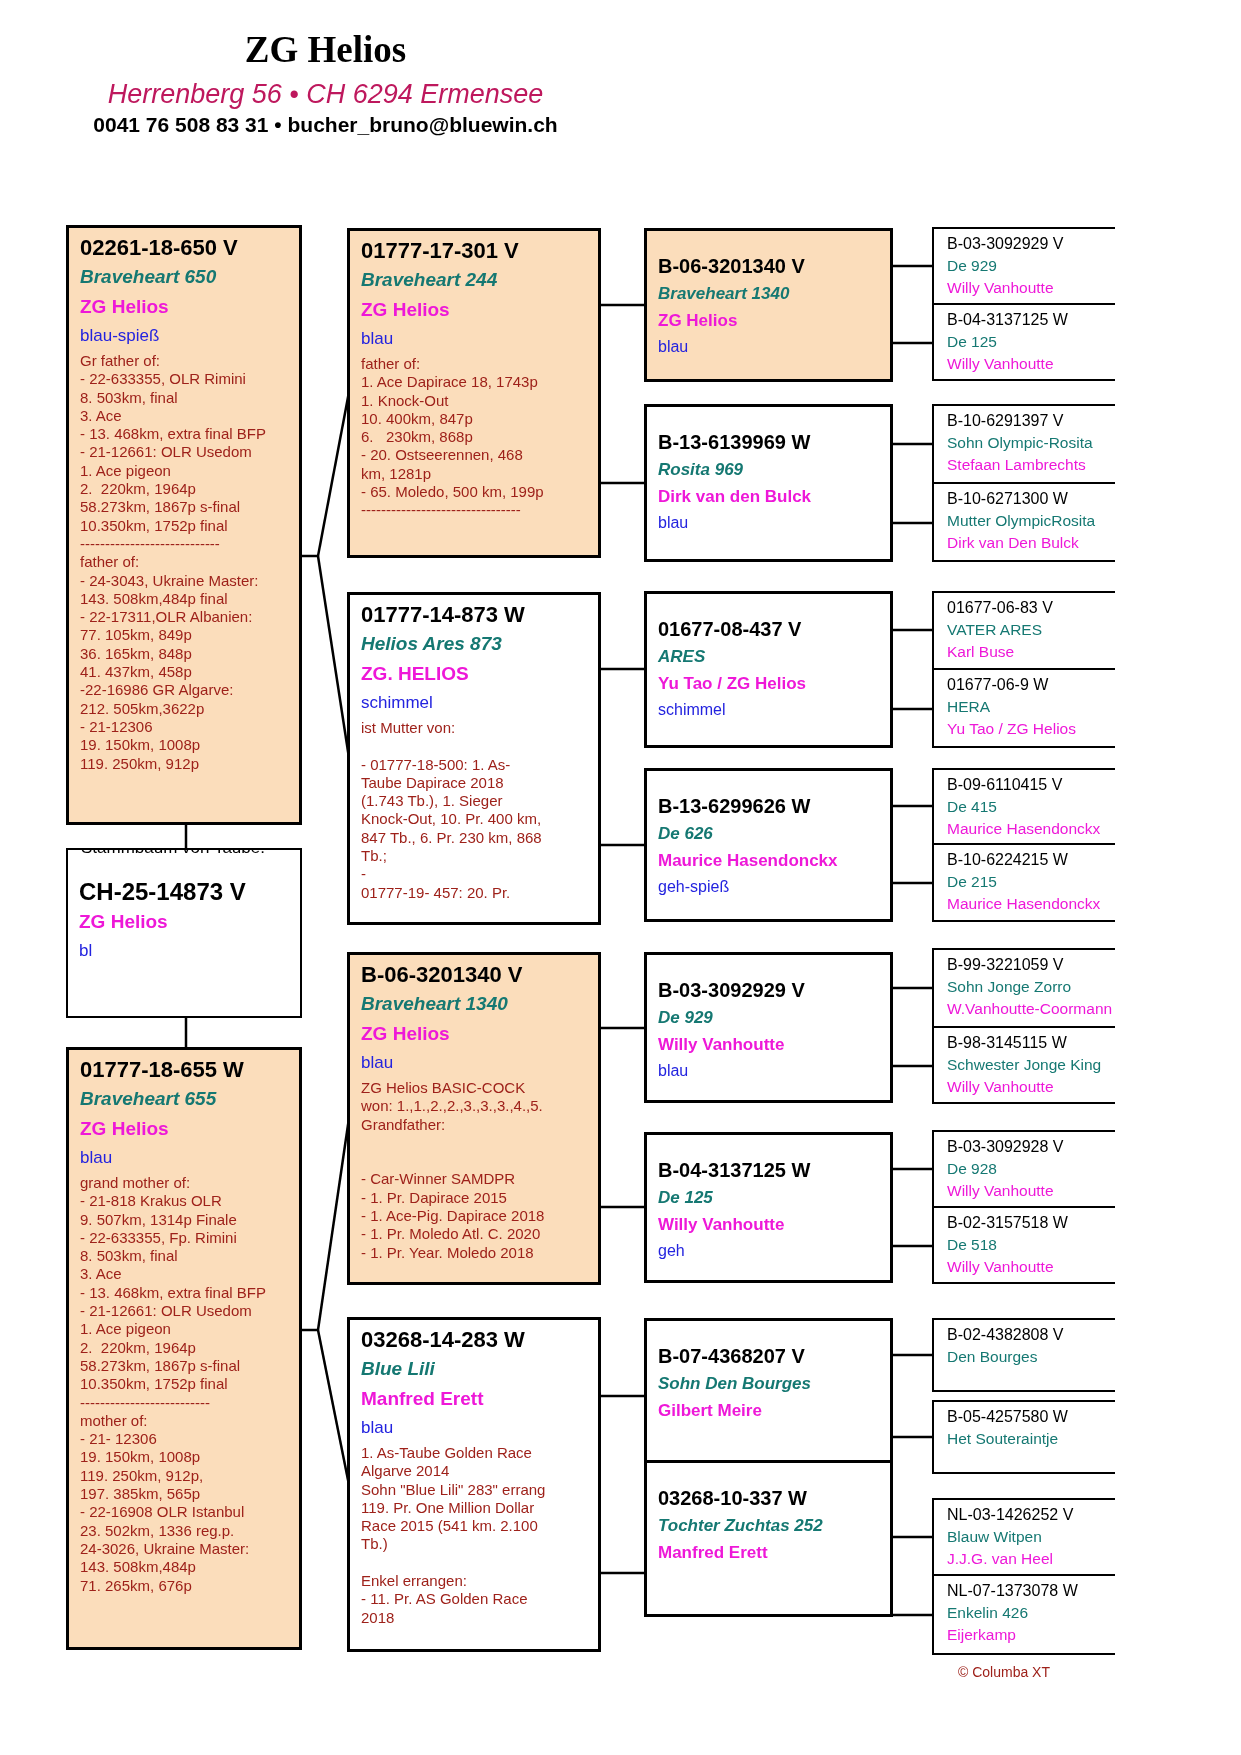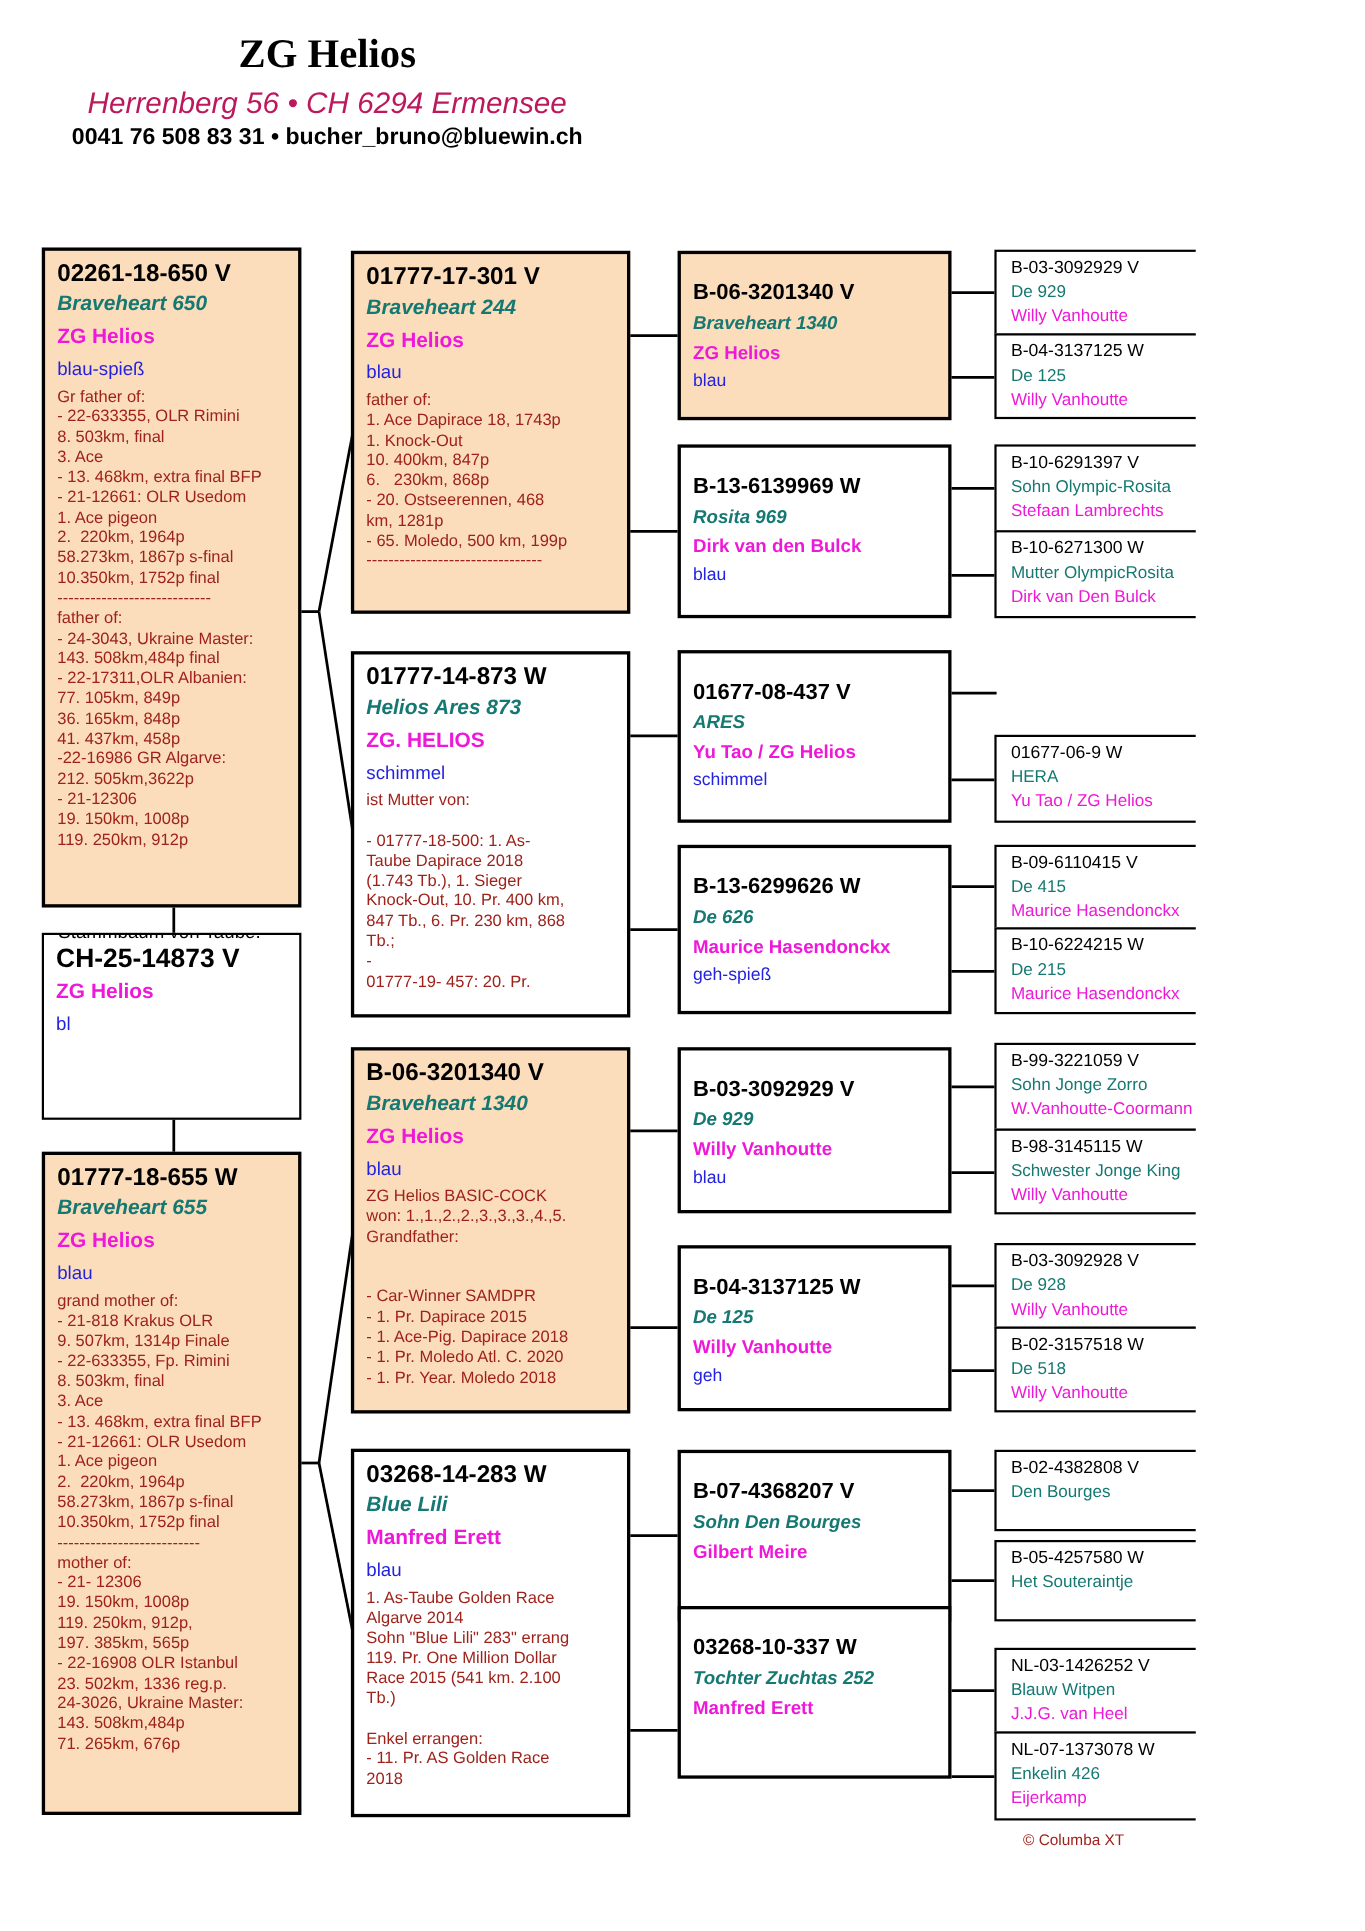--- a/index.html
+++ b/index.html
@@ -1,38 +1,38 @@
 <!DOCTYPE html>
 <html style="--highlight: #FBDDBB; --teal: #157872; --magenta: #EE18D8; --blue: #2323DF; --dark_red: #9E211A; --line: #000000;"><head>
 <meta charset="utf-8">
 <style>
   :root{
     --highlight:#FBDDBB; --teal:#157872; --magenta:#EE18D8;
     --blue:#2323DF; --dark_red:#9E211A; --line:#000000;
   }
   html,body{margin:0;padding:0;background:#fff;}
   #page{position:relative;width:1087px;height:1755px;background:#fff;overflow:hidden;
-        font-family:"Liberation Sans",sans-serif;}
+        font-family:"Liberation Sans",sans-serif;margin-left:28px;}
   #connectors{position:absolute;left:0;top:0;z-index:0;}
   
   .hdr{position:absolute;left:0;top:28px;width:595px;text-align:center;z-index:1;}
   .hdr-title{font-family:"Liberation Serif",serif;font-weight:bold;font-size:37px;color:#000;}
   .hdr-addr{font-style:italic;font-size:27px;color:#be185d;margin-top:8px;}
   .hdr-contact{font-weight:bold;font-size:21px;color:#000;margin-top:3px;text-align:center;}
   
   .box{position:absolute;background:#fff;border:3px solid var(--line);box-sizing:border-box;
        padding:7px 8px 3px 11px;overflow:hidden;z-index:1;}
   .box.hl{background:var(--highlight);}
   .ring{font-size:22px;font-weight:bold;color:#000;margin-bottom:5px;white-space:nowrap;}
   .name{font-size:19px;font-weight:bold;font-style:italic;color:var(--teal);margin-bottom:8px;white-space:nowrap;}
   .breeder{font-size:19px;font-weight:bold;color:var(--magenta);margin-bottom:8px;white-space:nowrap;}
   .colorline{font-size:17px;color:var(--blue);margin-bottom:6px;white-space:nowrap;}
   .details{font-size:15px;line-height:1.22;color:var(--dark_red);white-space:pre-wrap;}
   
-  .subject{padding-top:8px;border-width:2px;}
+  .subject{padding-top:28px;border-width:2px;}
   .subject .ring{font-size:24px;}
   .legend{position:absolute;top:-12px;left:8px;background:#fff;padding:0 5px;
           font-size:17px;color:#000;white-space:nowrap;}
   
   .g3{padding-top:24px;}
   .g3 .ring{font-size:20px;margin-bottom:6px;}
   .g3 .name{font-size:17px;margin-bottom:7px;}
   .g3 .breeder{font-size:17px;margin-bottom:7px;}
   .g3 .colorline{font-size:16px;}
   
@@ -290,20 +290,25 @@
   <div class="box g4" style="left:904px;top:404px;width:242px;height:80px">
     <div class="ring">B-10-6291397 V</div>
     <div class="name">Sohn Olympic-Rosita</div>
     <div class="breeder">Stefaan Lambrechts</div>
   </div>
   <div class="box g4" style="left:904px;top:482px;width:242px;height:80px">
     <div class="ring">B-10-6271300 W</div>
     <div class="name">Mutter OlympicRosita</div>
     <div class="breeder">Dirk van Den Bulck</div>
   </div>
+  <div class="box g4" style="left:904px;top:591px;width:242px;height:79px">
+    <div class="ring">01677-06-83 V</div>
+    <div class="name">VATER ARES</div>
+    <div class="breeder">Karl Buse</div>
+  </div>
   <div class="box g4" style="left:904px;top:668px;width:242px;height:80px">
     <div class="ring">01677-06-9 W</div>
     <div class="name">HERA</div>
     <div class="breeder">Yu Tao / ZG Helios</div>
   </div>
   <div class="box g4" style="left:904px;top:768px;width:242px;height:77px">
     <div class="ring">B-09-6110415 V</div>
     <div class="name">De 415</div>
     <div class="breeder">Maurice Hasendonckx</div>
   </div>

